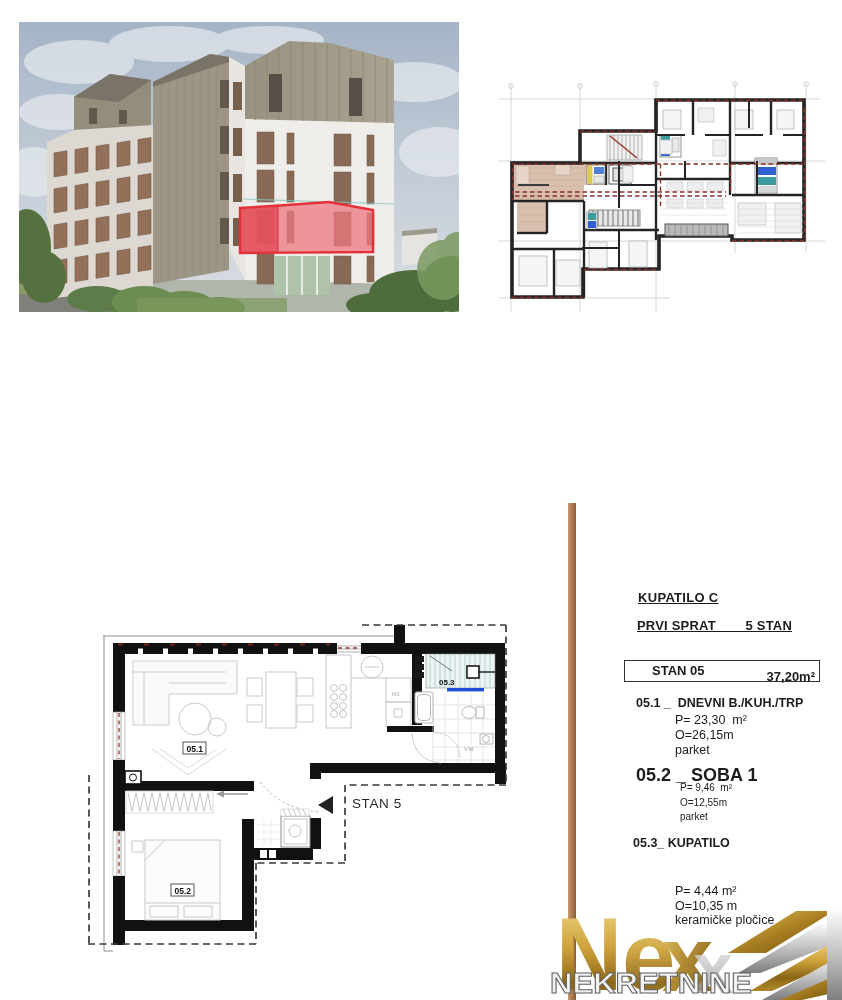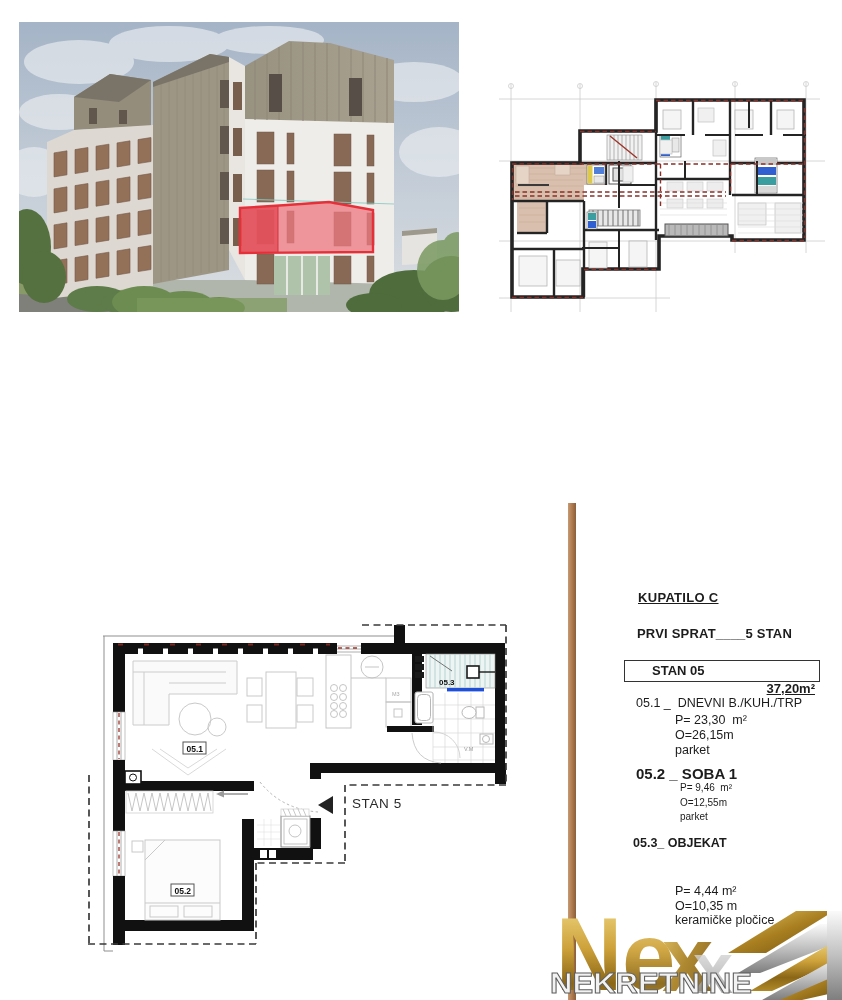--- a/index.html
+++ b/index.html
@@ -684,34 +684,34 @@
 
   <text x="272" y="193" font-size="13.5" letter-spacing="0.6" fill="#2a2a2a" font-family="Liberation Sans,sans-serif">STAN 5</text>
 </svg>
 
 <div class="abs" style="left:568px;top:503px;width:8px;height:497px;background:linear-gradient(90deg,#c49a72,#b07a4e,#8a5f3a);"></div>
 
 <div class="abs" style="left:628px;top:585px;width:200px;color:#1c1c1c;">
 
   <div class="abs" style="left:10px;top:5px;font-size:13px;font-weight:bold;text-decoration:underline;letter-spacing:0.3px;">KUPATILO C</div>
 
-  <div class="abs" style="left:9px;top:33px;font-size:13px;font-weight:bold;letter-spacing:0.2px;margin-top:8px;">PRVI SPRAT____5 STAN</div>
+  <div class="abs" style="left:9px;top:33px;font-size:13px;font-weight:bold;text-decoration:underline;letter-spacing:0.2px;">PRVI SPRAT____5 STAN</div>
 
   <div class="abs" style="left:-4px;top:75px;width:194px;height:20px;border:1.8px solid #333;font-size:13px;font-weight:bold;">
     <span class="abs" style="left:11px;top:2px;margin-left:16px;">STAN 05</span>
-    <span class="abs" style="right:4px;top:20px;text-decoration:underline;">37,20m²</span>
+    <span class="abs" style="right:4px;top:8px;">37,20m²</span>
   </div>
 
-  <div class="abs" style="left:8px;top:111px;font-size:12.5px;font-weight:normal;">05.1 _&nbsp; DNEVNI B./KUH./TRP</div>
+  <div class="abs" style="left:8px;top:111px;font-size:12.5px;font-weight:bold;">05.1 _&nbsp; DNEVNI B./KUH./TRP</div>
   <div class="abs" style="left:47px;top:128px;font-size:12.5px;line-height:15px;">P= 23,30&nbsp; m²<br>O=26,15m<br>parket</div>
 
-  <div class="abs" style="left:8px;top:180px;font-size:15px;font-weight:bold;">05.2 _ SOBA 1</div>
+  <div class="abs" style="left:8px;top:180px;font-size:18px;font-weight:bold;">05.2 _ SOBA 1</div>
   <div class="abs" style="left:52px;top:196px;font-size:10px;line-height:14.6px;">P= 9,46&nbsp; m²<br>O=12,55m<br>parket</div>
 
-  <div class="abs" style="left:5px;top:251px;font-size:12.5px;font-weight:bold;">05.3_ OBJEKAT</div>
+  <div class="abs" style="left:5px;top:251px;font-size:12.5px;font-weight:bold;">05.3_ KUPATILO</div>
   <div class="abs" style="left:47px;top:267px;font-size:12.5px;line-height:14.6px;margin-top:32px;">P= 4,44 m²<br>O=10,35 m<br>keramičke pločice</div>
 </div>
 
 <svg class="abs" style="left:540px;top:895px;" width="302" height="105" viewBox="0 0 302 105">
   <defs>
     <linearGradient id="gold" x1="0" y1="0" x2="0" y2="1">
       <stop offset="0" stop-color="#f2dd8a"></stop>
           <stop offset="0.45" stop-color="#cda13a"></stop>
           <stop offset="0.75" stop-color="#8a6616"></stop>
           <stop offset="1" stop-color="#b08a28"></stop>

